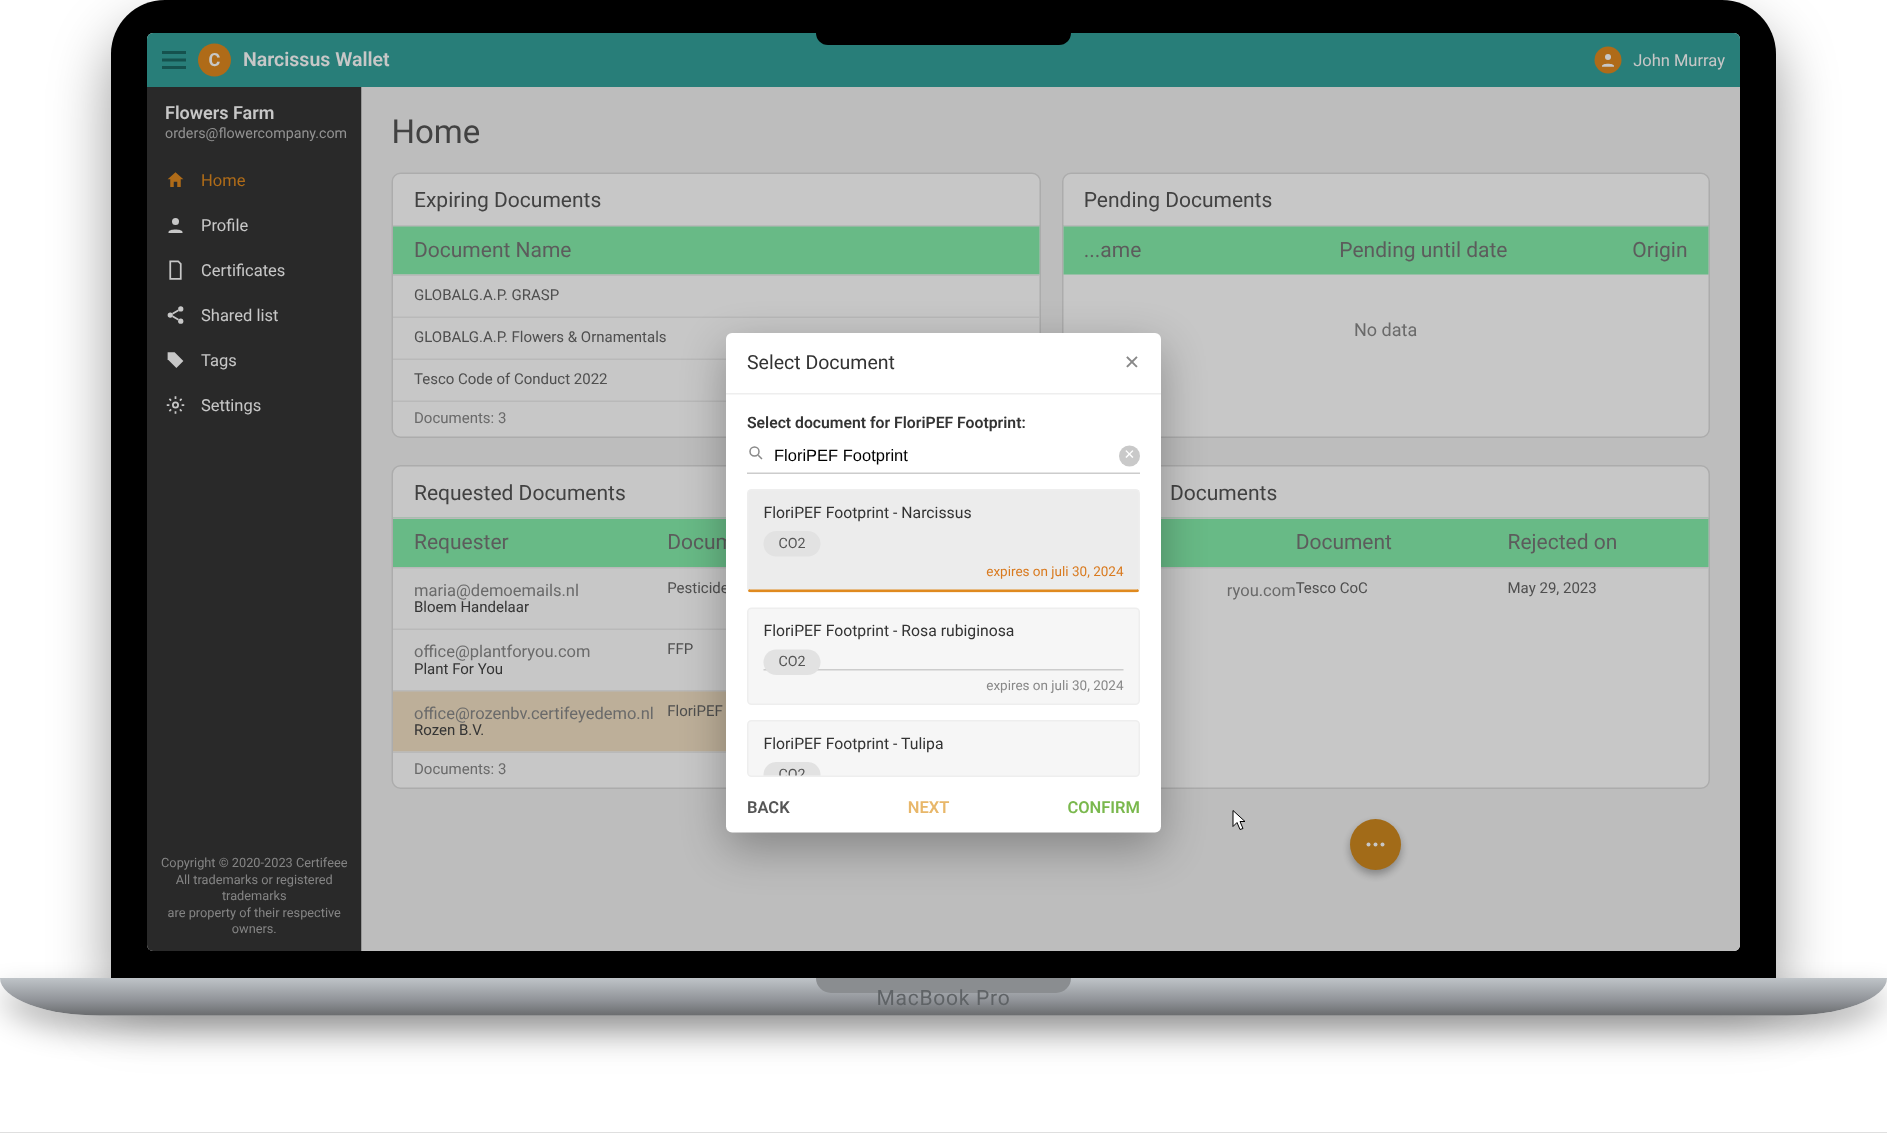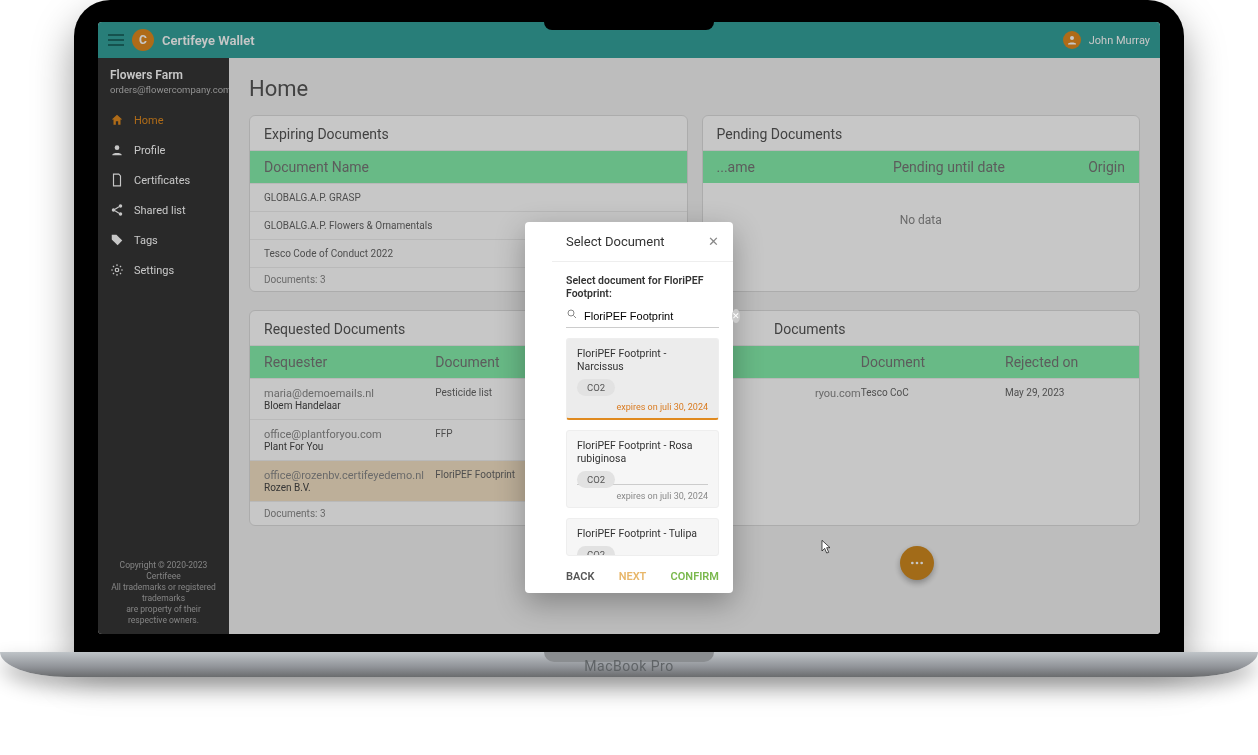--- a/index.html
+++ b/index.html
@@ -103,21 +103,21 @@
     display:flex;align-items:center;justify-content:center;color:#fff;font-weight:bold;font-size:12px;
   }
   .topbar-spacer { flex:1; }
   .avatar {
     width: 18px; height: 18px; border-radius:50%; background:#e08a1f;
     display:inline-flex;align-items:center;justify-content:center;
   }
   .avatar svg{width:12px;height:12px;}
 
   .app-body { display:flex; height: calc(100% - 36px); }
-  .sidebar { width: 131px; background:#353535; color:#fff; display:flex; flex-direction:column; font-size:11px;}
+  .sidebar { width: 143px; background:#353535; color:#fff; display:flex; flex-direction:column; font-size:11px;}
   .org { padding: 10px 12px; }
   .org-name { font-weight:600; font-size:12px; }
   .org-email { color:#bbb; font-size:9.5px; margin-top:2px; }
   .nav { list-style:none; }
   .nav li { display:flex; align-items:center; gap:10px; padding:8px 12px; cursor:pointer; }
   .nav li.active { color:#e08a1f; }
   .nav li .ico { width:14px; display:flex; align-items:center; justify-content:center; }
   .nav li .ico svg { width:14px; height:14px; fill:currentColor; }
   .sidebar-footer { margin-top:auto; padding:8px; text-align:center; font-size:8.5px; color:#aaa; line-height:1.3; }
 
@@ -142,22 +142,22 @@
 
   .fab {
     position:absolute; right:226px; bottom:54px; width:34px;height:34px;border-radius:50%;
     background:#d08a1f; color:#fff; display:flex;align-items:center;justify-content:center;
     box-shadow:0 3px 6px rgba(0,0,0,.3);
   }
 
   
   .modal {
     position:absolute; left:50%; top:200px; transform:translateX(-50%);
-    width:208px; background:#fff; box-shadow:0 10px 30px rgba(0,0,0,.3);
-    border-radius:4px; z-index:20; font-size:11px;padding-left:27px;
+    width:290px; background:#fff; box-shadow:0 10px 30px rgba(0,0,0,.3);
+    border-radius:4px; z-index:20; font-size:11px;
   }
   .modal-head { display:flex; justify-content:space-between; align-items:center; padding:12px 14px; font-size:13px; color:#333; border-bottom:1px solid #eee;}
   .modal-close { color:#888; cursor:pointer; font-size:13px; }
   .modal-body { padding:12px 14px 4px; }
   .modal-label { font-weight:600; font-size:10.5px; color:#333; margin-bottom:8px;}
   .search-row { display:flex; align-items:center; gap:6px; border-bottom:1px solid #ccc; padding-bottom:4px; margin-bottom:10px;}
   .search-row input { flex:1; border:none; outline:none; font-size:11px;}
   .search-clear { width:14px;height:14px;border-radius:50%;background:#c9c9c9;display:flex;align-items:center;justify-content:center;font-size:9px;color:#fff;cursor:pointer;}
   .doc-item { background:#f6f6f6; border:1px solid #eee; border-radius:3px; padding:8px 10px 6px; margin-bottom:10px; position:relative;}
   .doc-item.selected { background:#ececec; border-bottom:2px solid #e08a1f; }
@@ -180,21 +180,21 @@
 
 <div class="laptop">
   <div class="bezel">
     <div class="notch"></div>
     <div class="screen">
       <div class="overlay"></div>
 
       <div class="topbar">
         <span class="menu-icon"></span>
         <span class="logo">C</span>
-        <span>Certifeye Wallet</span>
+        <span>Narcissus Wallet</span>
         <span class="topbar-spacer"></span>
         <span class="avatar">
           <svg viewBox="0 0 24 24" fill="#fff">
               <circle cx="12" cy="8" r="4"></circle>
               <path d="M4 20c0-4 16-4 16 0v1H4z"></path>
             </svg>
         </span>
         <span style="font-size:11px;font-weight:400">John Murray</span>
       </div>
 

